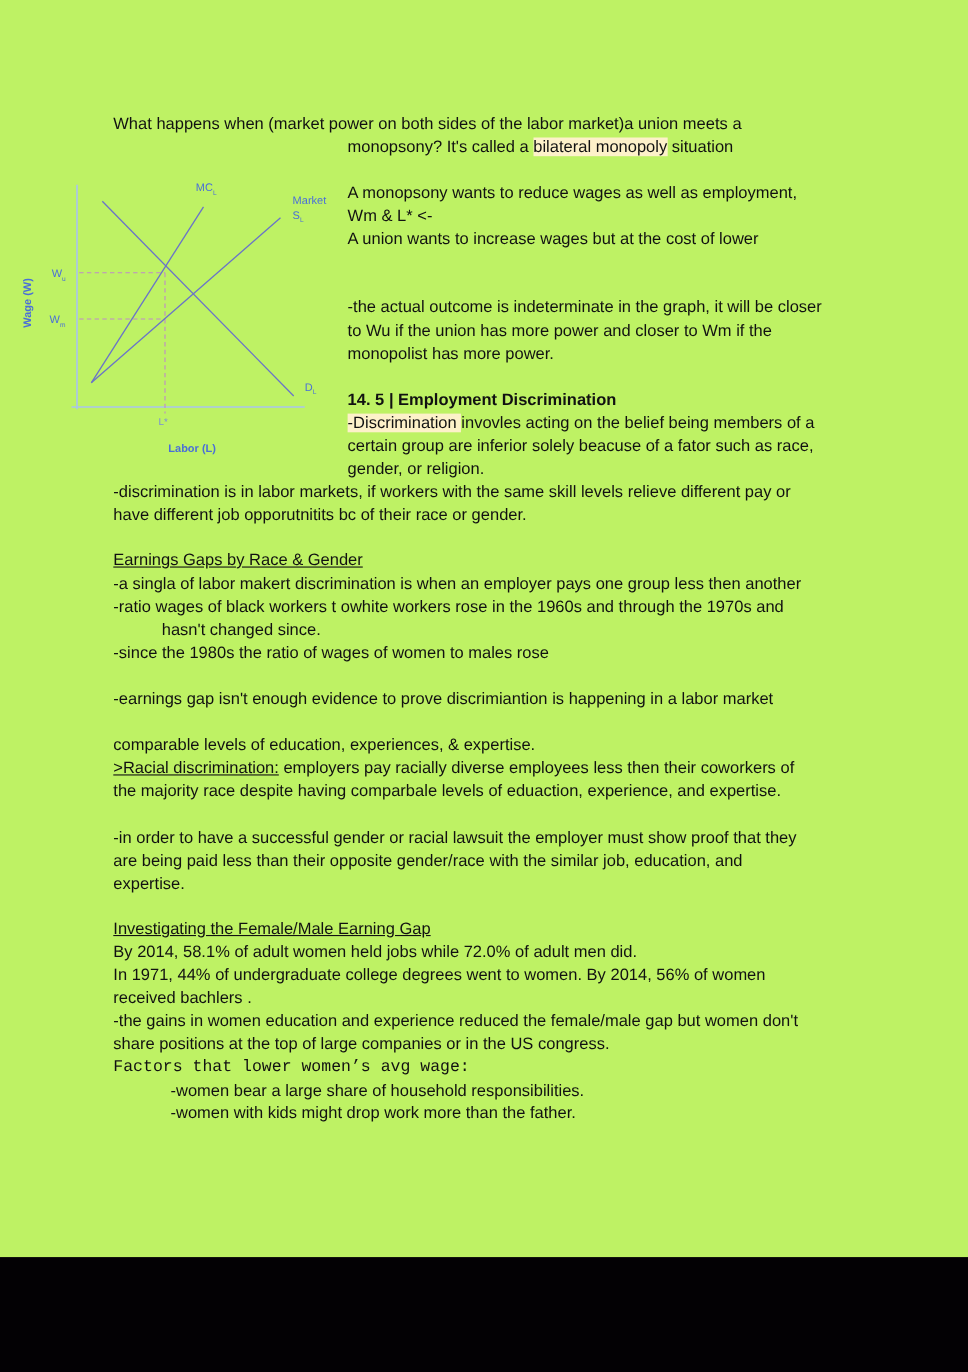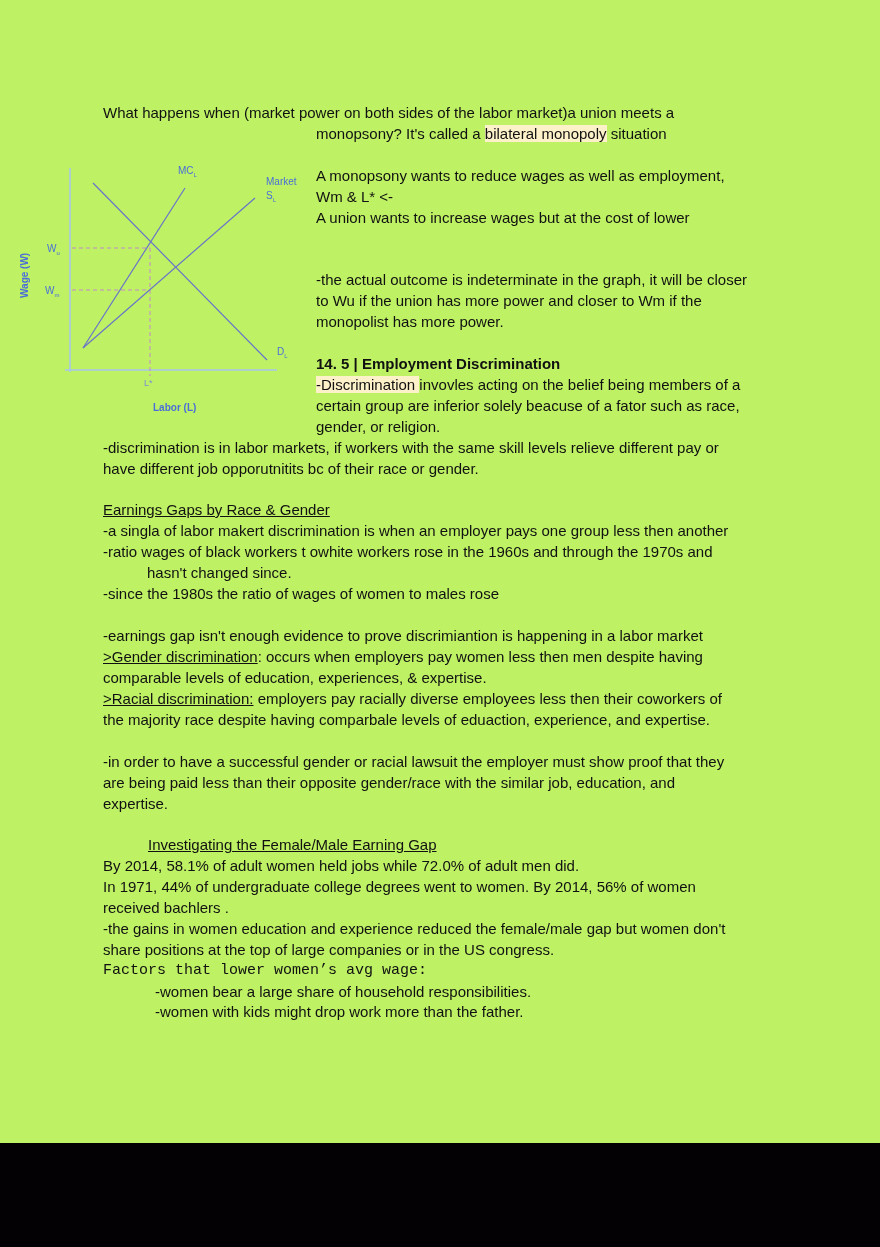--- a/index.html
+++ b/index.html
@@ -78,30 +78,29 @@
   <div class="line" style="left:103px; top:438px;">-discrimination is in labor markets, if workers with the same skill levels relieve different pay or</div>
   <div class="line" style="left:103px; top:459px;">have different job opporutnitits bc of their race or gender.</div>
 
   <div class="line u" style="left:103px; top:500px;">Earnings Gaps by Race &amp; Gender</div>
   <div class="line" style="left:103px; top:521px;">-a singla of labor makert discrimination is when an employer pays one group less then another</div>
   <div class="line" style="left:103px; top:542px;">-ratio wages of black workers t owhite workers rose in the 1960s and through the 1970s and</div>
   <div class="line" style="left:103px; top:563px;margin-left:44px;">hasn't changed since.</div>
   <div class="line" style="left:103px; top:584px;">-since the 1980s the ratio of wages of women to males rose</div>
 
   <div class="line" style="left:103px; top:626px;">-earnings gap isn't enough evidence to  prove discrimiantion is happening in a labor market</div>
-  <div class="line" style="left:103px; top:647px;"><span class="u">&gt;Gender discrimination</span><span>: occurs when employers pay women less then men despite having</span></div>
   <div class="line" style="left:103px; top:668px;">comparable levels of education, experiences, &amp; expertise.</div>
   <div class="line" style="left:103px; top:689px;"><span class="u">&gt;Racial discrimination:</span><span> employers pay racially diverse employees less then their coworkers of</span></div>
   <div class="line" style="left:103px; top:710px;">the majority race despite having comparbale levels of eduaction, experience, and expertise.</div>
 
   <div class="line" style="left:103px; top:752px;">-in order to have a successful gender or racial lawsuit the employer must show proof that they</div>
   <div class="line" style="left:103px; top:773px;">are being paid less than their opposite gender/race with the similar job, education, and</div>
   <div class="line" style="left:103px; top:794px;">expertise.</div>
 
-  <div class="line u" style="left:103px; top:835px;margin-left:45px;">Investigating the Female/Male Earning Gap</div>
+  <div class="line u" style="left:103px; top:835px;">Investigating the Female/Male Earning Gap</div>
   <div class="line" style="left:103px; top:856px;">By 2014, 58.1% of adult women held jobs while 72.0% of adult men did.</div>
   <div class="line" style="left:103px; top:877px;">In 1971, 44% of undergraduate college degrees went to women. By 2014,  56% of women</div>
   <div class="line" style="left:103px; top:898px;">received bachlers  .</div>
   <div class="line" style="left:103px; top:919px;">-the gains in women education and experience reduced the female/male gap but women don't</div>
   <div class="line" style="left:103px; top:940px;">share positions at the top of large companies or in the US congress.</div>
   <div class="line" style="left:103px; top:961px;font-family:Liberation Mono, monospace;">Factors that lower women’s avg wage:</div>
   <div class="line" style="left:155px; top:982px;">-women bear a large share of household responsibilities.</div>
   <div class="line" style="left:155px; top:1002px;">-women with kids might drop work more than the father.</div>
 </div>
 

